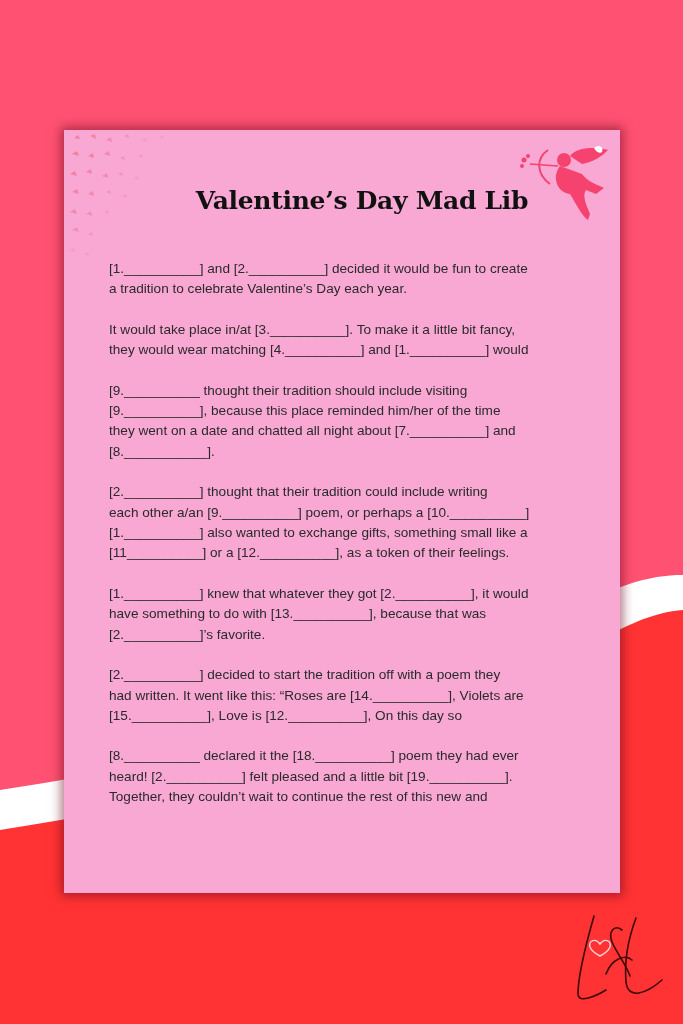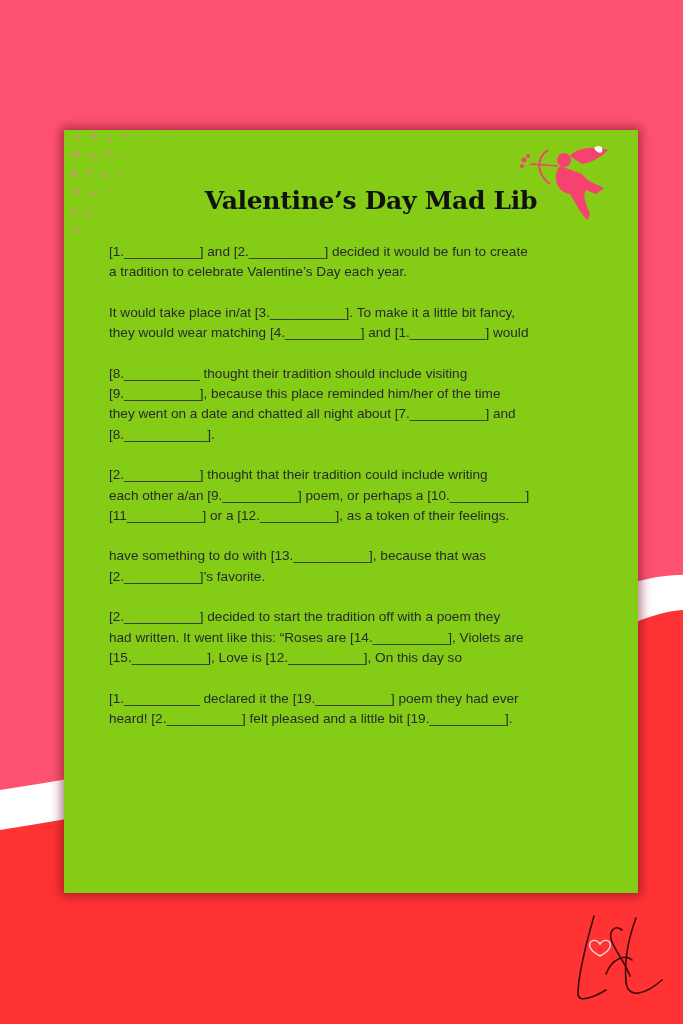--- a/index.html
+++ b/index.html
@@ -1,35 +1,34 @@
 <!DOCTYPE html>
 <html><head>
 <meta charset="utf-8">
 <style>
   html, body { margin:0; padding:0; }
   body { width:683px; height:1024px; position:relative; overflow:hidden; background:#ff5272; font-family:"Liberation Sans", sans-serif; }
   .bg-svg { position:absolute; left:0; top:0; width:683px; height:1024px; }
   .paper {
     position:absolute; left:64px; top:130px; width:556px; height:763px;
-    background:#84cc16;
+    background:#f9a8d4;
     box-shadow: 0 0 10px 3px rgba(110,10,30,0.55);
-    padding-left: 18px;
   }
   .hearts { position:absolute; left:0; top:0; width:120px; height:140px; }
   .cupid { position:absolute; left:452px; top:14px; width:100px; height:80px; }
   .title {
     position:absolute; left:0; right:0; top:56px; text-align:center;
     font-family:"DejaVu Serif", serif; font-weight:bold; font-size:25px; color:#111;
     letter-spacing:-0.3px; padding-left:40px;
   }
   .body {
     position:absolute; left:45px; top:112px; width:470px;
     font-family:"Liberation Sans", sans-serif; font-size:13.6px; line-height:20.4px; color:#2a2a2a;
   }
-  .para { margin:0 0 20px 0; }
+  .para { margin:17px 0 20px 0; }
   .logo { position:absolute; left:566px; top:914px; width:110px; height:90px; }
 </style>
 </head>
 <body>
 
 <svg class="bg-svg" viewBox="0 0 683 1024" preserveAspectRatio="none">
   <rect x="0" y="0" width="683" height="1024" fill="#ff5272"></rect>
 
   <path d="M0,790 C200,760 450,700 560,620 C610,585 650,575 683,575 L683,1024 L0,1024 Z" fill="#ffffff"></path>
 
@@ -88,42 +87,45 @@
   <div class="body">
     <div class="para">
       <div>[1.__________] and [2.__________] decided it would be fun to create</div>
       <div>a tradition to celebrate Valentine’s Day each year.</div>
     </div>
     <div class="para">
       <div>It would take place in/at [3.__________]. To make it a little bit fancy,</div>
       <div>they would wear matching [4.__________] and [1.__________] would</div>
     </div>
     <div class="para">
-      <div>[8.__________ thought their tradition should include visiting</div>
+      <div>[9.__________ thought their tradition should include visiting</div>
       <div>[9.__________], because this place reminded him/her of the time</div>
       <div>they went on a date and chatted all night about [7.__________] and</div>
       <div>[8.___________].</div>
     </div>
     <div class="para">
       <div>[2.__________] thought that their tradition could include writing</div>
       <div>each other a/an [9.__________] poem, or perhaps a [10.__________]</div>
+      <div>[1.__________] also wanted to exchange gifts, something small like a</div>
       <div>[11__________] or a [12.__________], as a token of their feelings.</div>
     </div>
     <div class="para">
+      <div>[1.__________] knew that whatever they got [2.__________], it would</div>
       <div>have something to do with [13.__________], because that was</div>
       <div>[2.__________]’s favorite.</div>
     </div>
     <div class="para">
       <div>[2.__________] decided to start the tradition off with a poem they</div>
       <div>had written. It went like this: “Roses are [14.__________], Violets are</div>
       <div>[15.__________], Love is [12.__________], On this day so</div>
     </div>
     <div class="para">
-      <div>[1.__________ declared it the [19.__________] poem they had ever</div>
+      <div>[8.__________ declared it the [18.__________] poem they had ever</div>
       <div>heard! [2.__________] felt pleased and a little bit [19.__________].</div>
+      <div>Together, they couldn’t wait to continue the rest of this new and</div>
     </div>
   </div>
 </div>
 
 <svg class="logo" viewBox="0 0 110 90">
   <g fill="none" stroke="#3a0a0a" stroke-width="1.6" stroke-linecap="round">
     <path d="M28,2 C20,30 12,60 12,80 C12,90 30,82 40,76"></path>
     <path d="M70,4 C64,20 58,44 60,68 C62,86 80,80 96,66"></path>
     <path d="M56,16 C48,10 42,18 46,28 C50,38 60,50 64,62 M40,60 C46,44 60,40 66,46"></path>
   </g>

